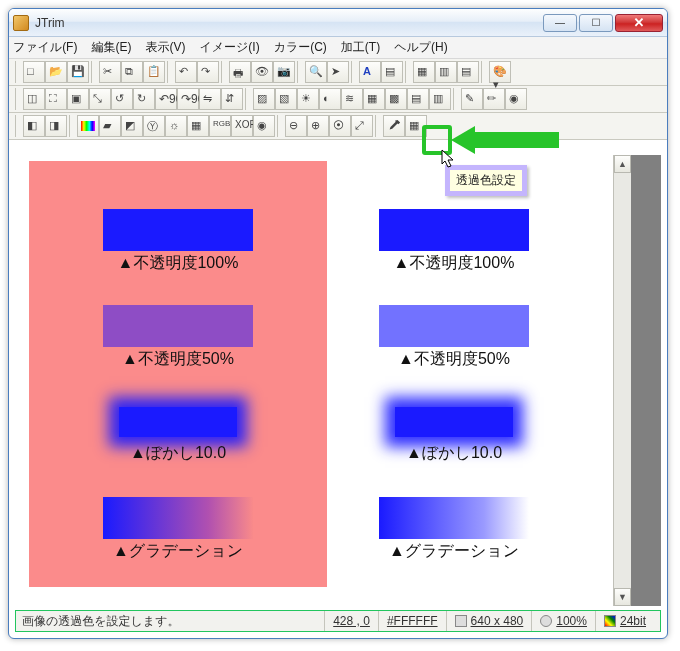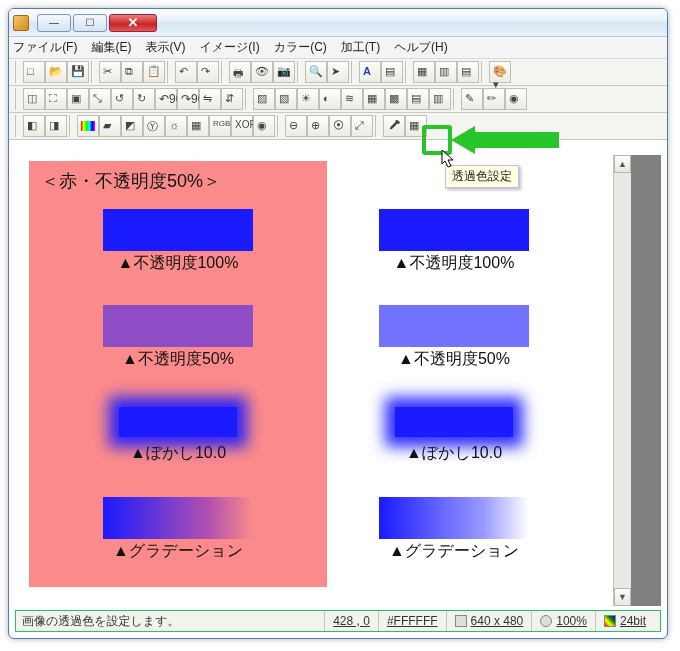--- a/index.html
+++ b/index.html
@@ -186,40 +186,41 @@
     position:absolute;
     left:0;top:0;
     width:0;height:0;
     border-right:24px solid #27c42a;
     border-top:14px solid transparent;
     border-bottom:14px solid transparent;
   }
   .tooltip {
     position:absolute;
     background:#ffffe1;
-    border:1px solid #c4b5fd;
+    border:5px solid #c4b5fd;
     padding:2px 6px;
     font-size:12px;
     color:#222;
     box-shadow:2px 2px 3px rgba(0,0,0,.25);
   }
   .cursor {
     position:absolute;
     width:14px;height:20px;
     pointer-events:none;
   }
   .cursor svg{display:block;}
 </style>
 </head>
 <body>
 
 <div class="outer-shadow">
 
   <div class="titlebar">
     <div class="app-icon"></div>
+    <div class="title-text">JTrim</div>
     <div class="winbtn">—</div>
     <div class="winbtn">☐</div>
     <div class="winbtn close">✕</div>
   </div>
 
   <div class="menubar">
     <span>ファイル(F)</span>
     <span>編集(E)</span>
     <span>表示(V)</span>
     <span>イメージ(I)</span>
@@ -424,21 +425,20 @@
         </svg>
     </div>
     <div class="tb">
         <span class="ico">▦</span>
       </div>
   </div>
 
   <div class="workarea">
     <div class="canvas">
       <div class="red-panel"></div>
-      <div class="hd">＜赤・不透明度50%＞</div>
 
       <div class="col colL" style="top:54px">
         <div class="swatch"></div>
         <div class="cap">▲不透明度100%</div>
       </div>
       <div class="col colL" style="top:150px">
         <div class="swatch op50L"></div>
         <div class="cap">▲不透明度50%</div>
       </div>
       <div class="col colL" style="top:246px">

